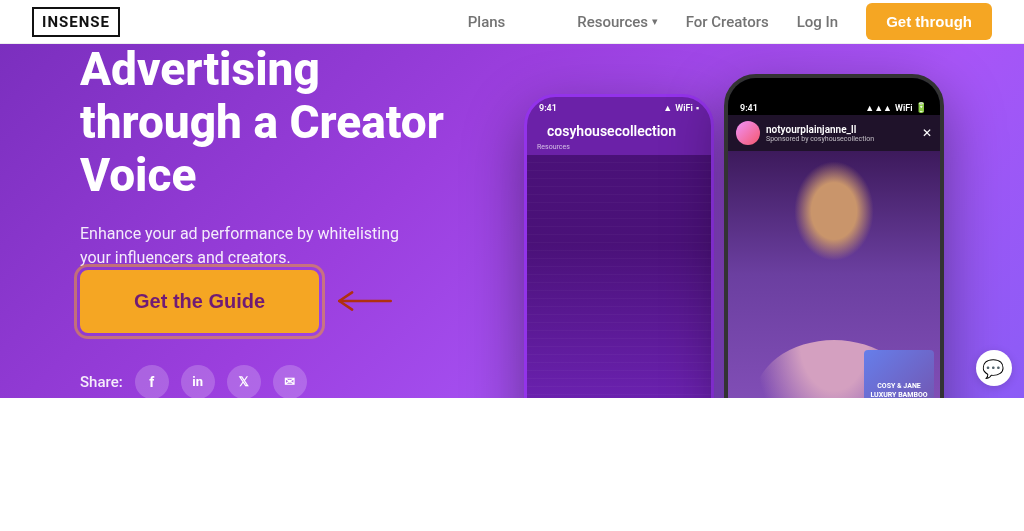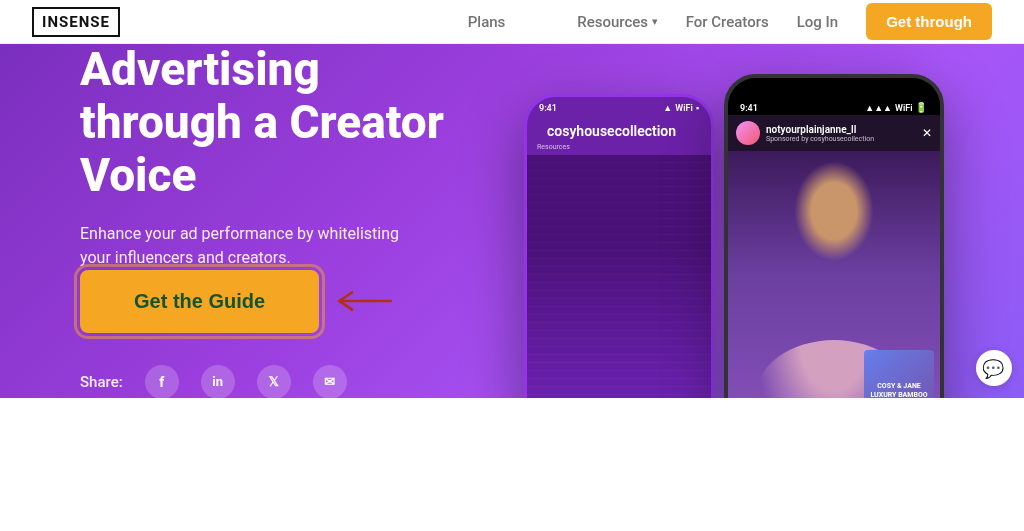--- a/index.html
+++ b/index.html
@@ -35,29 +35,29 @@
     }
     .hero-title {
       color: #fff; font-size: 46px; font-weight: 800; line-height: 1.15;
       margin-bottom: 20px;
     }
     .hero-subtitle {
       color: rgba(255,255,255,0.9); font-size: 16px; line-height: 1.5;
       max-width: 340px;
     }
     .btn-guide {
-      background: #F5A623; color: #14532d; border: 2px solid #F5A623;
+      background: #F5A623; color: #701a75; border: 2px solid #F5A623;
       border-radius: 8px; padding: 18px 52px; font-size: 20px; font-weight: 700;
       cursor: pointer; position: relative; outline: 3px solid rgba(245,166,35,0.5);
       outline-offset: 3px;
     }
     .arrow-svg { width: 60px; height: 30px; }
 
     .share-row {
-      display: flex; align-items: center; gap: 22px; margin-top: 32px;
+      display: flex; align-items: center; gap: 12px; margin-top: 32px;
     }
     .share-label { color: rgba(255,255,255,0.9); font-size: 15px; font-weight: 500; }
     .share-icon {
       width: 34px; height: 34px; border-radius: 50%;
       background: rgba(255,255,255,0.2); display: flex; align-items: center;
       justify-content: center; color: #fff; font-size: 14px; cursor: pointer;
       font-weight: 700; text-decoration: none;
     }
 
     

